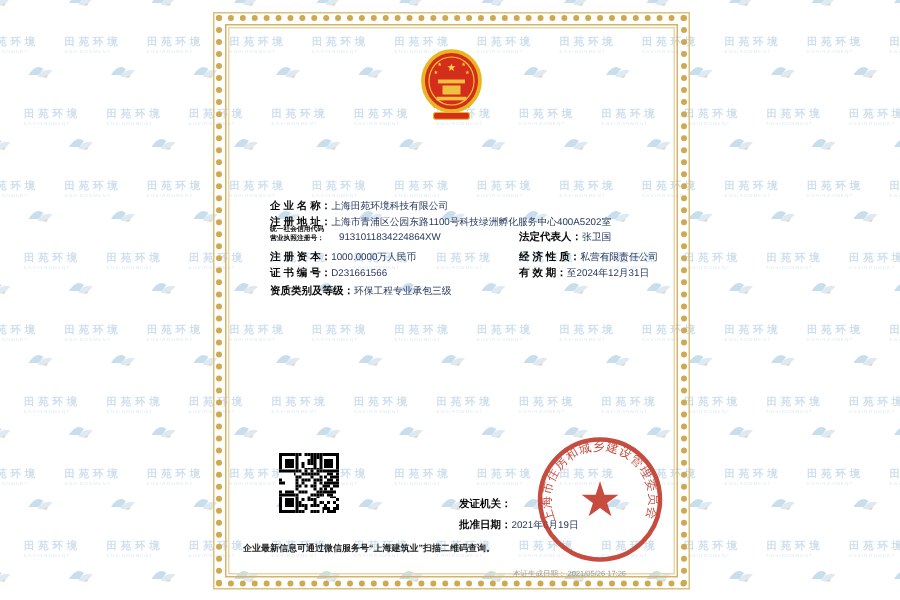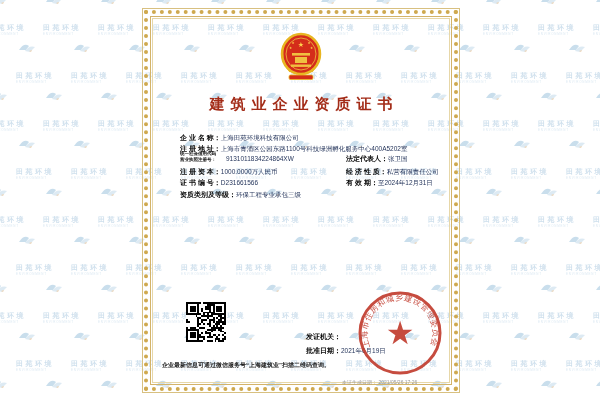--- a/index.html
+++ b/index.html
@@ -1316,21 +1316,20 @@
       <text x="16.5" y="17" font-size="3.5" fill="#ffd34d" text-anchor="middle">★</text>
       <text x="37.5" y="17" font-size="3.5" fill="#ffd34d" text-anchor="middle">★</text>
       <rect x="18" y="21" width="18" height="2.6" fill="#f0c040"></rect>
       <rect x="21" y="25" width="12" height="6" fill="#f0c040"></rect>
       <rect x="17" y="32.5" width="20" height="2.4" fill="#f0c040"></rect>
       <path d="M10 12 Q5 26 16 40" fill="none" stroke="#e8b622" stroke-width="1.2"></path>
       <path d="M44 12 Q49 26 38 40" fill="none" stroke="#e8b622" stroke-width="1.2"></path>
       <rect x="15" y="43" width="24" height="4.5" rx="1.5" fill="#d42d1a" stroke="#e8b622" stroke-width="0.8"></rect>
     </svg>
 
-    <div class="title">建筑业企业资质证书</div>
 
     <div class="frow" style="top:118px">
       <span class="lbl">企 业 名 称：</span><span class="val">上海田苑环境科技有限公司</span>
     </div>
 
     <div class="frow" style="top:129px">
       <span class="lbl">注 册 地 址：</span><span class="val">上海市青浦区公园东路1100号科技绿洲孵化服务中心400A5202室</span>
     </div>
 
     <div class="frow" style="top:139px">

